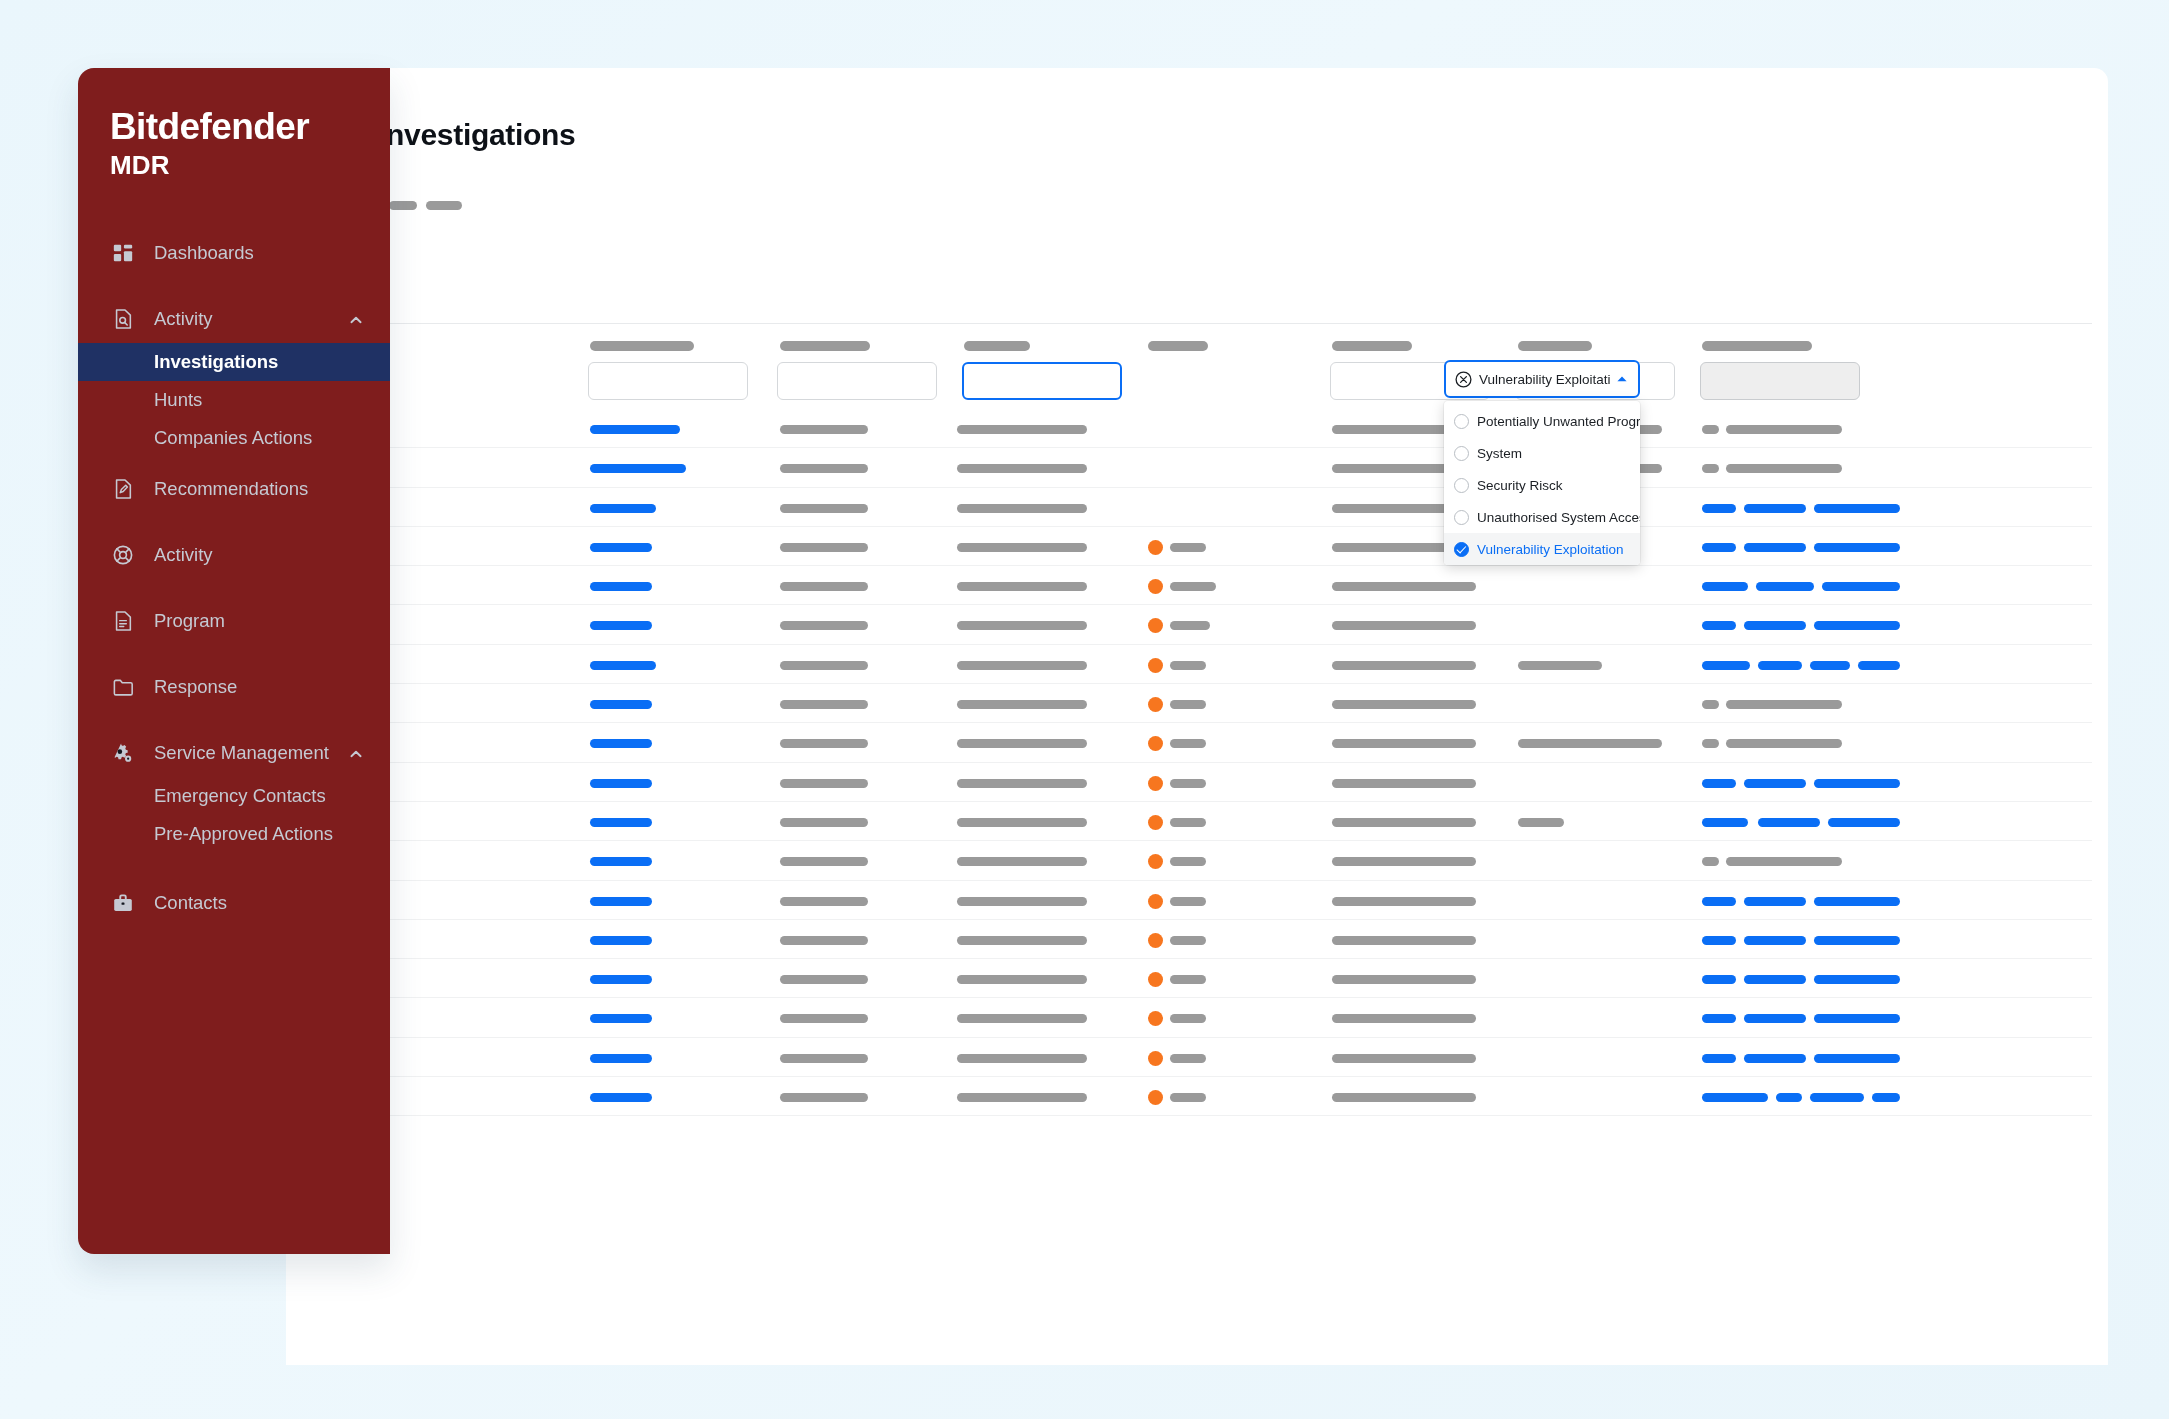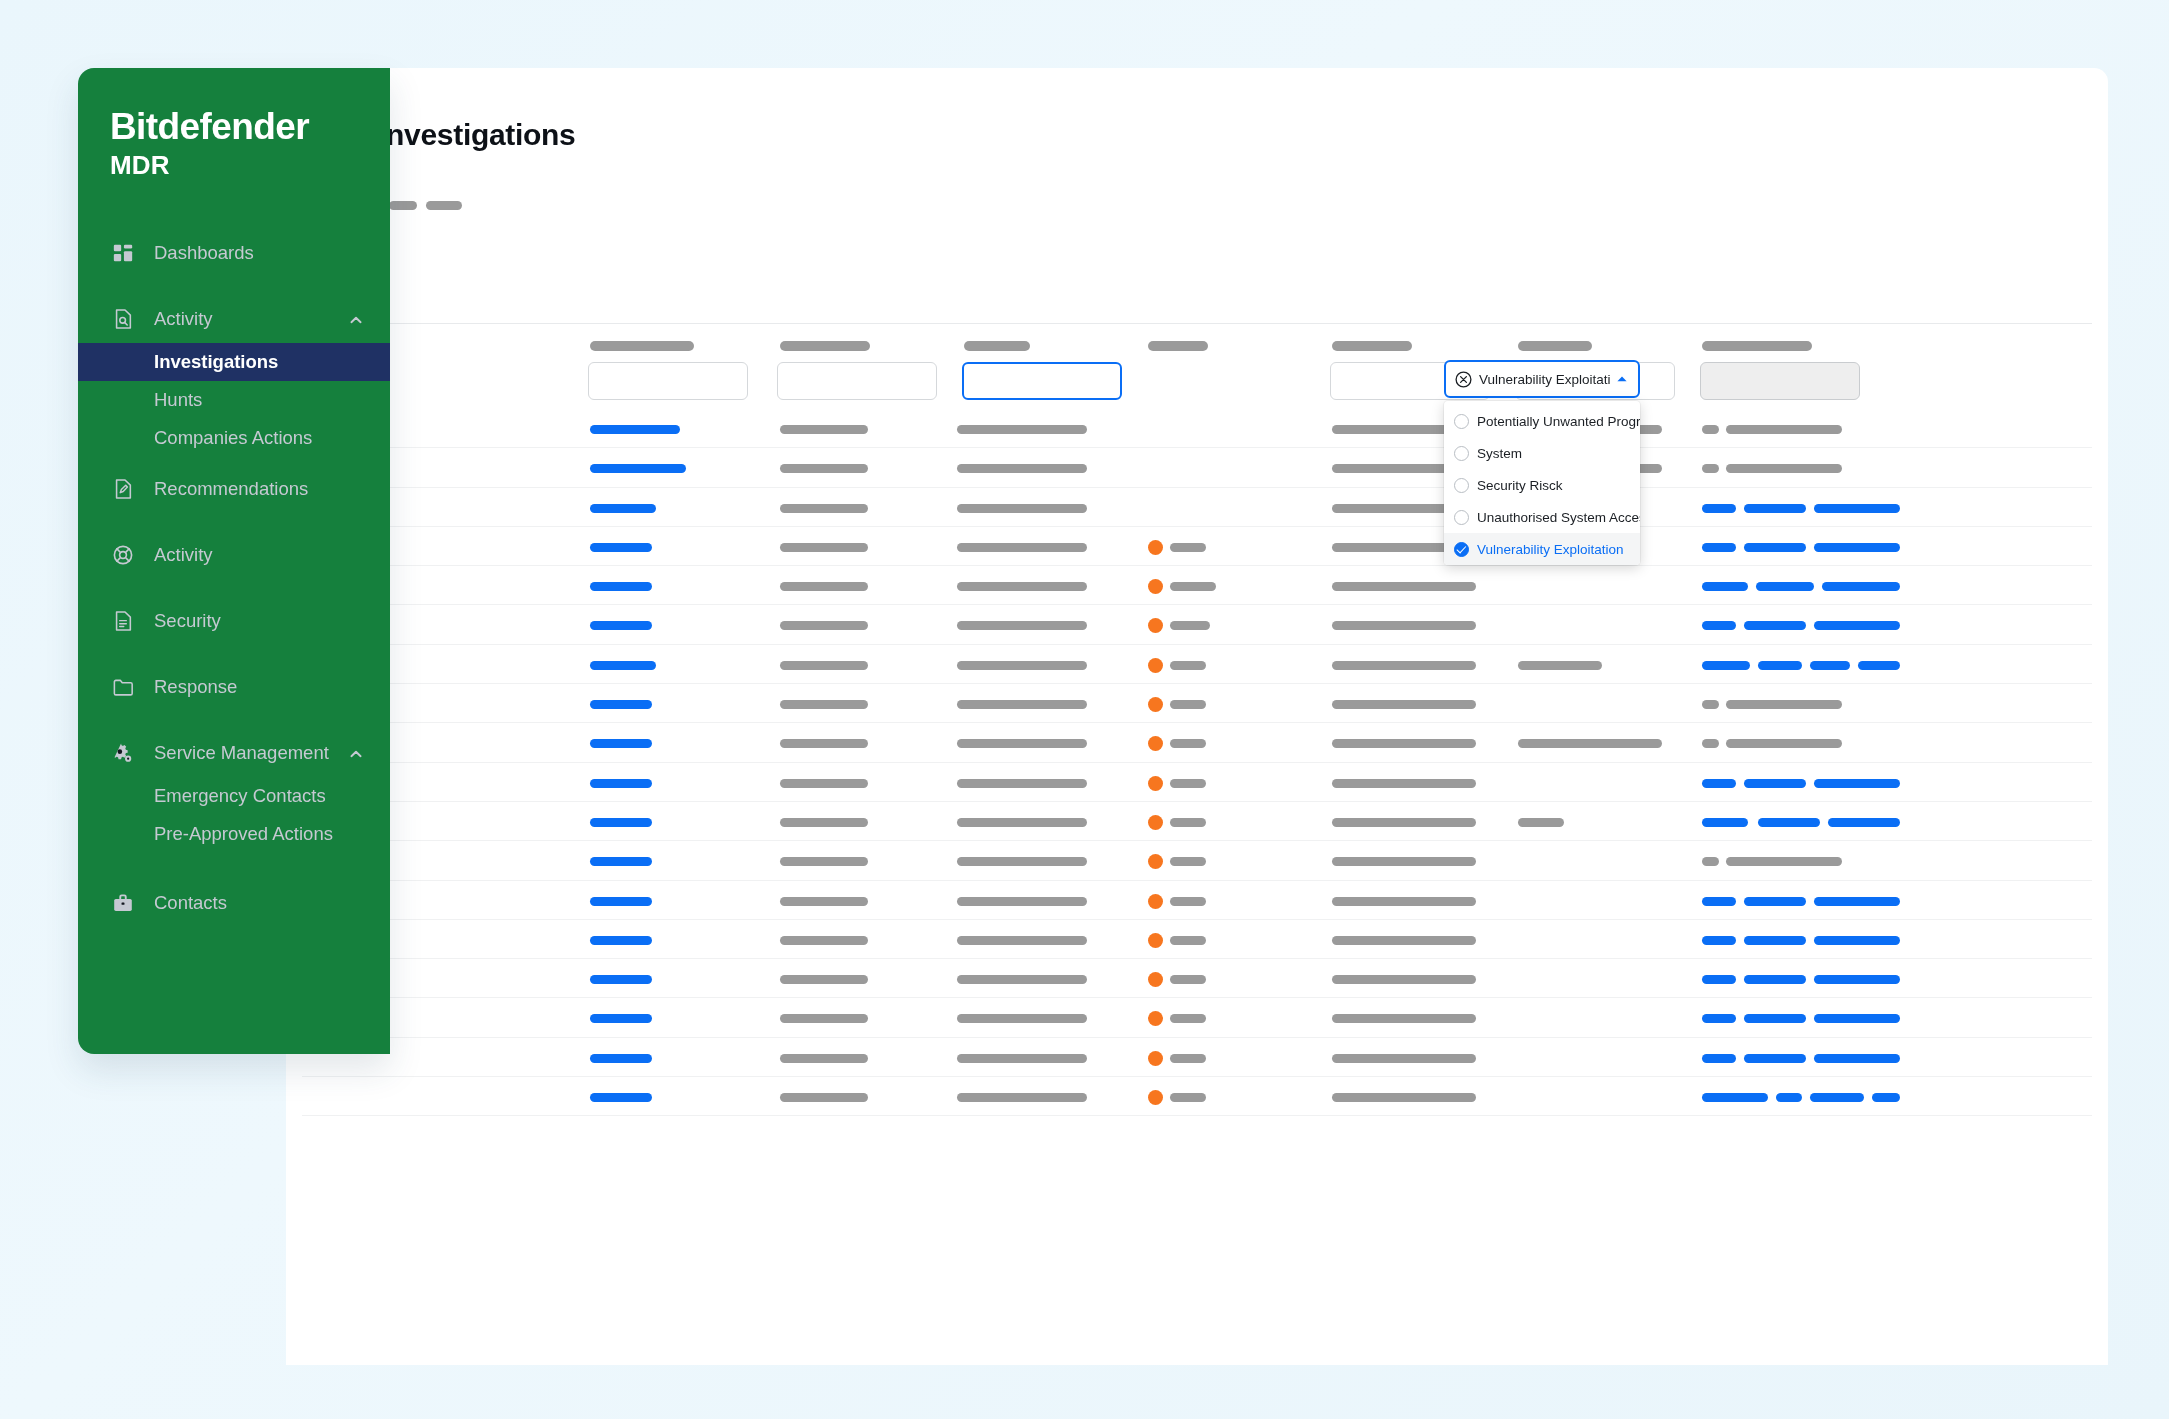--- a/index.html
+++ b/index.html
@@ -27,22 +27,22 @@
     width: 1822px; height: 1297px;
     background: #ffffff;
     border-radius: 14px 14px 0 0;
     overflow: hidden;
   }
 
   
   #sidebar {
     position: absolute;
     left: 0; top: 0;
-    width: 312px; height: 986px;
-    background: #15803d;
+    width: 312px; height: 1186px;
+    background: #7f1d1d;
     border-radius: 16px 0 0 16px;
     z-index: 5;
     box-shadow: 0 16px 34px rgba(40,70,95,0.13);
   }
   .brand {
     padding: 40px 0 0 32px;
   }
   .brand-name {
     color: #ffffff;
     font-size: 37px;
@@ -591,21 +591,21 @@
           <span class="label">Activity</span>
         </div>
         <div class="nav-gap-md"></div>
         <div class="nav-item">
           <span class="ico">
             <svg viewBox="0 0 24 24" width="22" height="22">
               <path d="M5 2.2h9.2L20 7.8V21.8H5Z" fill="none" stroke="#c5c9d2" stroke-width="1.7" stroke-linejoin="round"></path>
               <path d="M8.4 11.6h7.2M8.4 14.9h7.2M8.4 18.1h4.4" stroke="#c5c9d2" stroke-width="1.6" stroke-linecap="round"></path>
             </svg>
           </span>
-          <span class="label">Security</span>
+          <span class="label">Program</span>
         </div>
         <div class="nav-gap-md"></div>
         <div class="nav-item">
           <span class="ico">
             <svg viewBox="0 0 24 24" width="22" height="22">
               <path d="M2.6 6.4a1.6 1.6 0 0 1 1.6-1.6h5l2 2.6h9.2a1.6 1.6 0 0 1 1.6 1.6v10a1.6 1.6 0 0 1-1.6 1.6H4.2a1.6 1.6 0 0 1-1.6-1.6Z" fill="none" stroke="#c5c9d2" stroke-width="1.7" stroke-linejoin="round"></path>
             </svg>
           </span>
           <span class="label">Response</span>
         </div>

